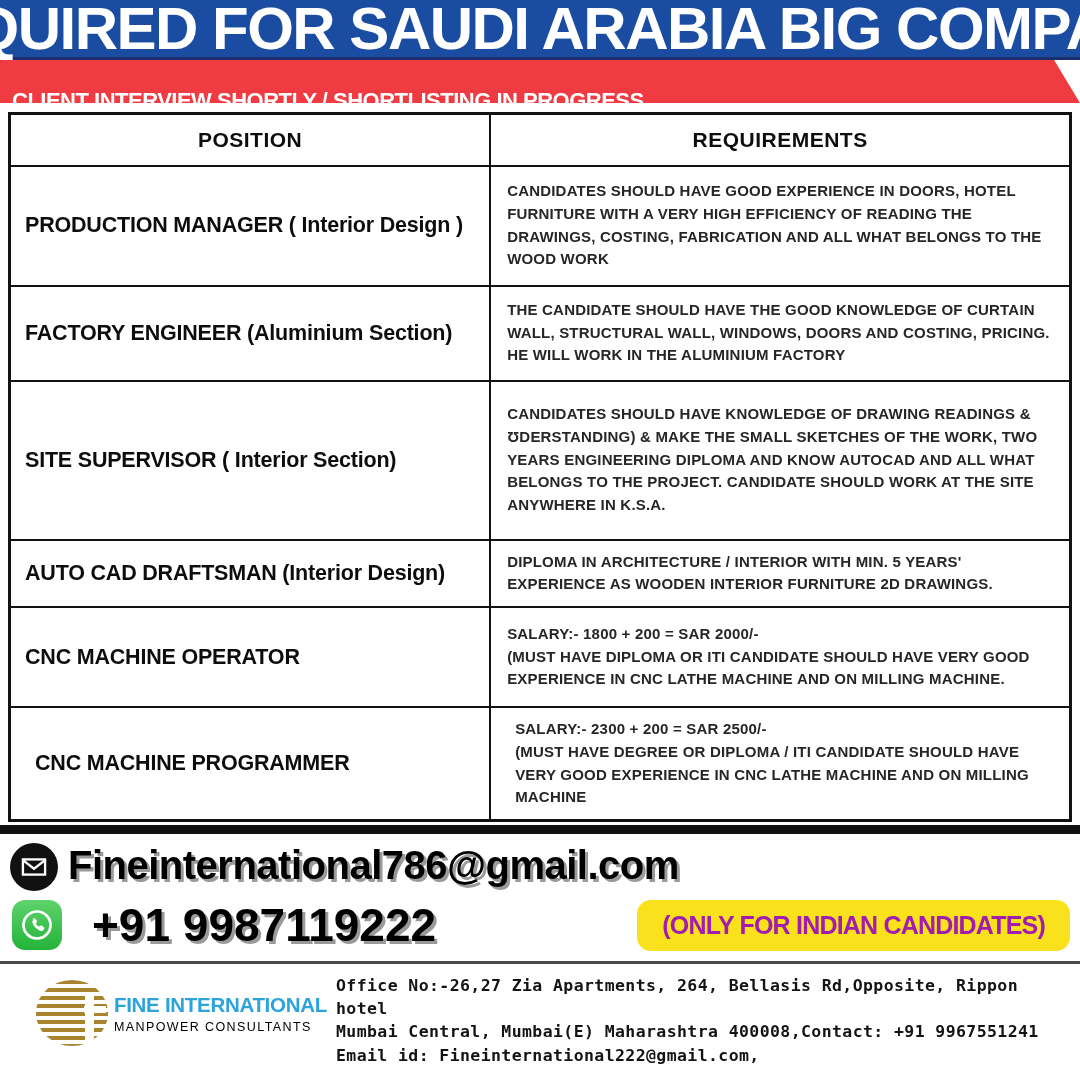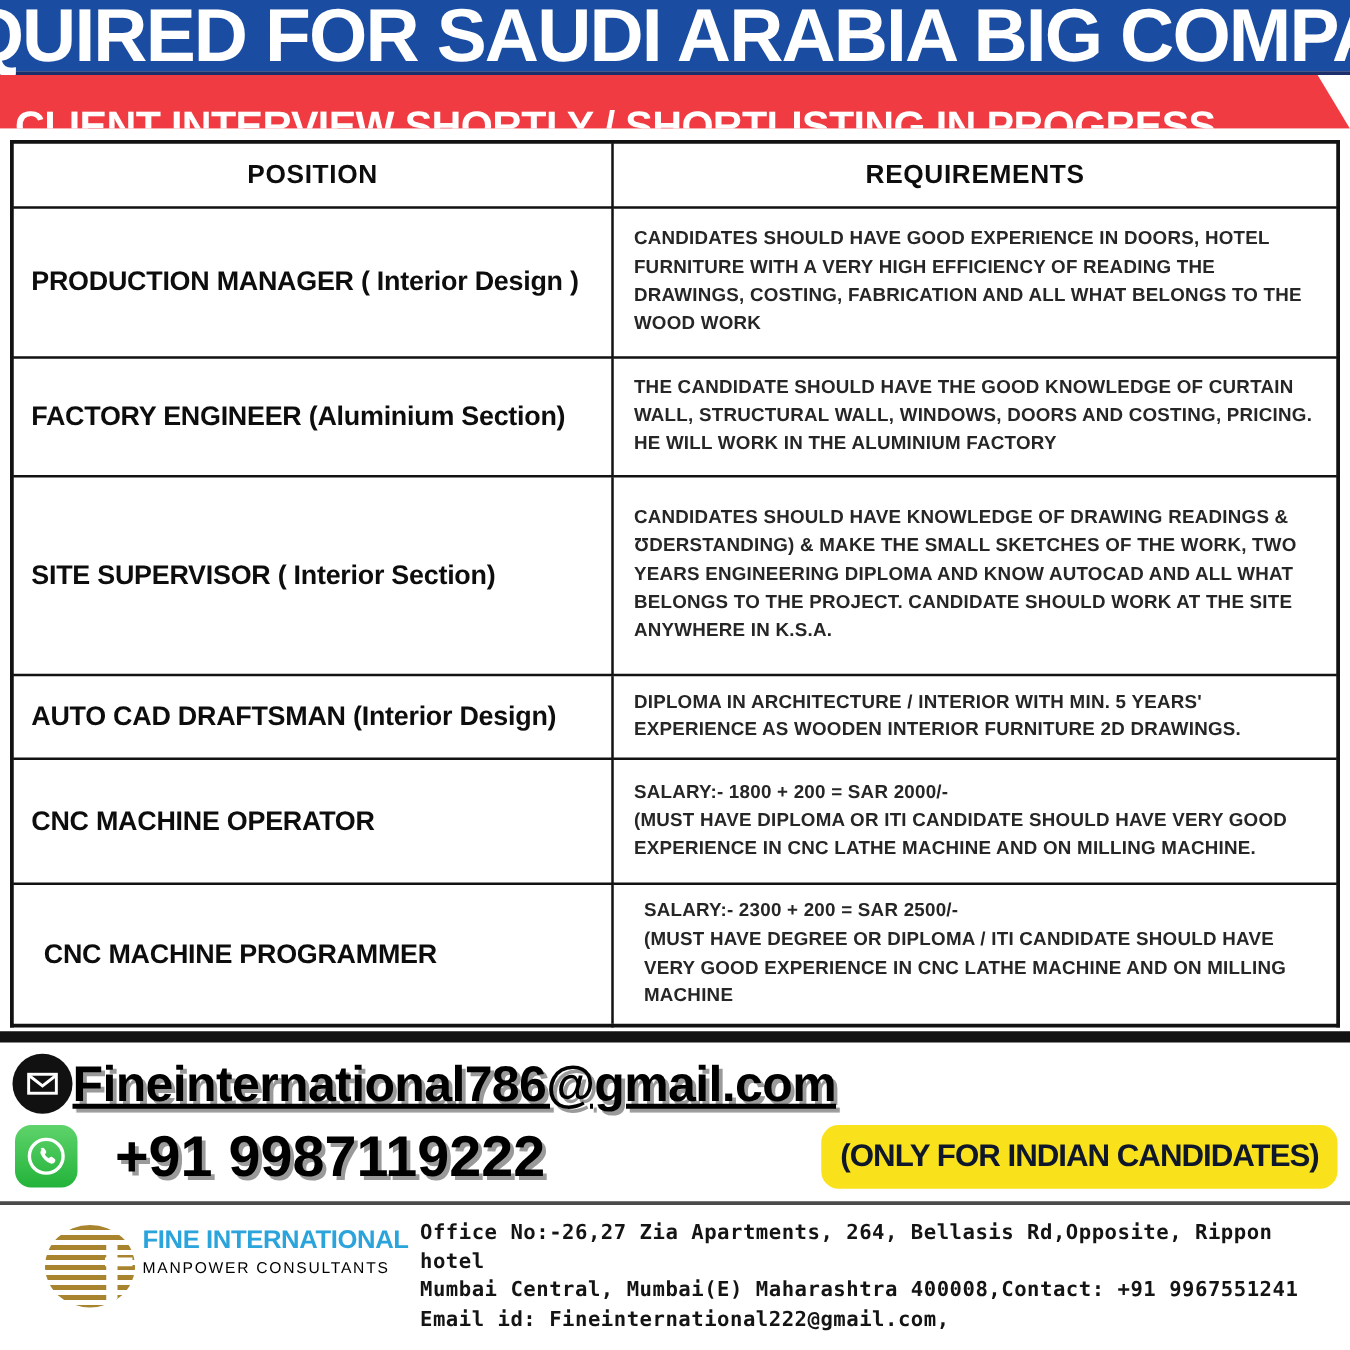--- a/index.html
+++ b/index.html
@@ -5,58 +5,58 @@
   * { margin:0; padding:0; box-sizing:border-box; }
   html,body { width:1080px; height:1080px; background:#fff; overflow:hidden;
               font-family:"Liberation Sans","DejaVu Sans",sans-serif; }
 
   
   .banner-blue{ height:57px; background:#1A4DA2; display:flex; align-items:center; justify-content:center; }
   .banner-blue span{ color:#fff; font-weight:800; font-size:60px; letter-spacing:-1.5px; white-space:nowrap; }
   .navy-line{ height:3px; background:#1C2F6B; }
   .banner-red{ height:43px; background:#EF3B41; display:flex; align-items:center; padding-left:12px;
                clip-path:polygon(0 0,97.6% 0,100% 100%,0 100%); }
-  .banner-red span{ color:#fff; font-weight:800; font-size:33px; letter-spacing:-0.5px; white-space:nowrap;margin-top:39px; }
+  .banner-red span{ color:#fff; font-weight:800; font-size:22px; letter-spacing:-0.5px; white-space:nowrap;margin-top:39px; }
 
   
   .table-wrap{ margin:9px 8px 0 8px; }
   table{ width:100%; border-collapse:collapse; table-layout:fixed; border:3px solid #121212; }
   col.c-pos{ width:45.3%; } col.c-req{ width:54.7%; }
   th,td{ border:2.5px solid #121212; vertical-align:middle; }
   th{ height:52px; font-size:21px; font-weight:800; letter-spacing:0.5px; color:#0d0d0d; text-align:center; }
   td.pos{ padding-left:14px; font-size:21.5px; font-weight:800; color:#0d0d0d; letter-spacing:-0.2px; }
   td.req{ padding:10px 16px 10px 16px; font-size:15px; font-weight:700; line-height:1.52;
           letter-spacing:0.2px; color:#262626; white-space:pre-line;
           font-family:"Liberation Sans","DejaVu Sans",sans-serif; }
   tr.r1 td{ height:120px; } tr.r2 td{ height:95px; } tr.r3 td{ height:159px; }
   tr.r4 td{ height:64px; }  tr.r5 td{ height:100px; } tr.r6 td{ height:112px;padding-left:24px; }
 
   
   .black-bar{ height:9px; background:#121212; margin-top:3px; }
   .contact{ padding:4px 0 0 10px; }
   .headline{ color:#1455A4; font-size:34px; font-weight:800; letter-spacing:-0.8px;
              text-shadow:2px 2px 0 #c6c6c6; white-space:nowrap; }
-  .email-row{ display:flex; align-items:flex-end; margin-top:5px;text-decoration:underline; }
+  .email-row{ display:flex; align-items:flex-start; gap:10px; margin-top:5px; }
   .circle-icon{ width:48px; height:48px; border-radius:50%; background:#111;
                 display:flex; align-items:center; justify-content:center; flex:0 0 auto; }
   .email-text{ font-size:40px; font-weight:800; color:#000; letter-spacing:-0.5px;
                text-shadow:3px 3px 0 #9a9a9a; white-space:nowrap; }
   .wa-row{ display:flex; align-items:center; margin-top:7px; padding-right:10px; }
   .wa-icon{ width:50px; height:50px; border-radius:13px; margin-left:2px; flex:0 0 auto;
             background:linear-gradient(180deg,#5FD36B,#23B33A);
             display:flex; align-items:center; justify-content:center; }
   .phone-text{ font-size:46px; font-weight:800; color:#000; margin-left:30px;
                text-shadow:3px 3px 0 #9a9a9a; white-space:nowrap; }
-  .badge{ margin-left:auto; background:#F9E11C; border-radius:14px; padding:11px 15px;
-          font-size:25px; font-weight:800; letter-spacing:-0.8px; color:#0f172a; white-space:nowrap; }
+  .badge{ margin-left:auto; background:#F9E11C; border-radius:14px; padding:11px 25px;
+          font-size:25px; font-weight:800; letter-spacing:-0.8px; color:#a21caf; white-space:nowrap; }
   .divider{ height:3px; background:#4a4a4a; margin-top:9px; }
 
   
   .bottom{ display:flex; align-items:flex-start; padding:8px 0 0 36px; }
-  .logo{ display:flex; align-items:flex-start; gap:6px; width:300px; margin-top:8px; }
+  .logo{ display:flex; align-items:center; gap:6px; width:300px; margin-top:8px; }
   .logo-mark{ width:72px; height:66px; border-radius:50%; position:relative; overflow:hidden;
               background:repeating-linear-gradient(180deg,#A9842F 0 4px,#ffffff 4px 8px); }
   .logo-mark::after{ content:""; position:absolute; right:14px; top:12px; width:9px; height:54px; background:#fff; }
   .logo-mark::before{ content:""; position:absolute; right:2px; top:26px; width:22px; height:7px; background:#fff; z-index:2; }
   .logo-text .name{ color:#2BA3DB; font-size:20.5px; font-weight:800; letter-spacing:-0.3px; white-space:nowrap; }
   .logo-text .tagline{ color:#000000; font-size:12.5px; font-weight:400; letter-spacing:1.4px;
                        margin-top:3px; white-space:nowrap; }
   .address{ font-family:"DejaVu Sans Mono","Liberation Mono",monospace; font-weight:700;
             font-size:16.5px; line-height:1.4; letter-spacing:0.4px; color:#141414; padding-top:2px; }
 </style>

